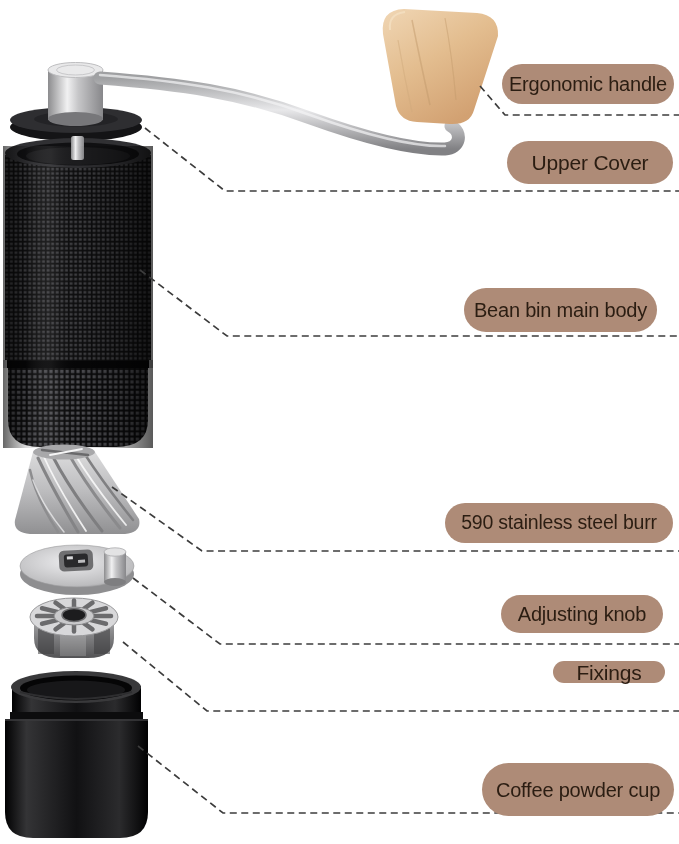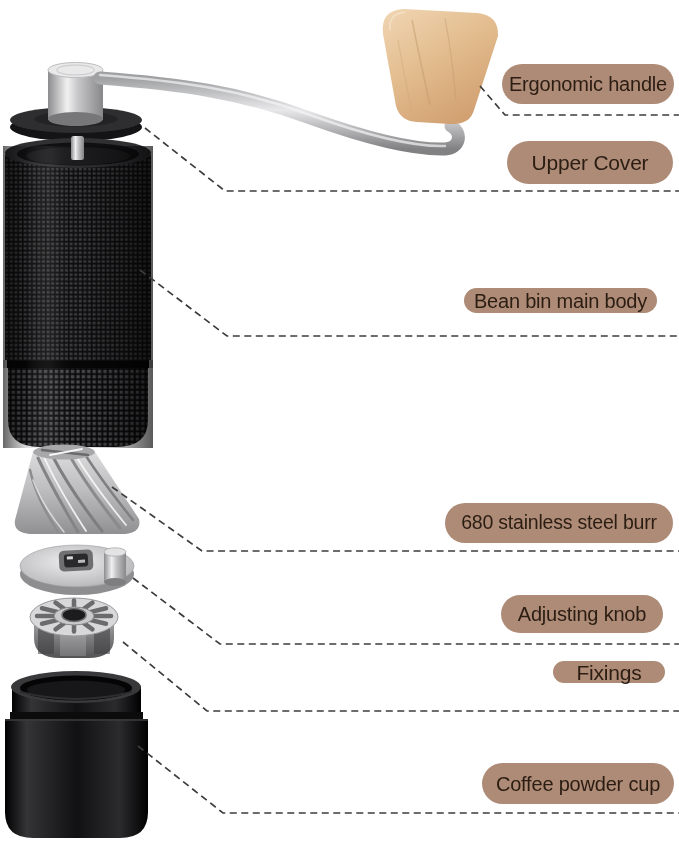--- a/index.html
+++ b/index.html
@@ -21,25 +21,25 @@
     position:absolute;
     background:var(--label-bg);
     color:var(--label-text);
     border-radius:999px;
     display:flex;align-items:center;justify-content:center;
     font-size:21px;line-height:1;letter-spacing:-0.2px;
     white-space:nowrap;
   }
   .lbl-1{left:502px;top:64px;width:172px;height:40px;font-size:20px;}
   .lbl-2{left:507px;top:141px;width:166px;height:43px;}
-  .lbl-3{left:464px;top:288px;width:193px;height:25px;font-size:20px;}
+  .lbl-3{left:464px;top:288px;width:193px;height:44px;font-size:20px;}
   .lbl-4{left:445px;top:503px;width:228px;height:40px;font-size:19.5px;}
   .lbl-5{left:501px;top:595px;width:162px;height:38px;font-size:20px;}
   .lbl-6{left:553px;top:661px;width:112px;height:22px;}
-  .lbl-7{left:482px;top:763px;width:192px;height:41px;font-size:20px;}
+  .lbl-7{left:482px;top:763px;width:192px;height:53px;font-size:20px;}
   .leader path{
     stroke:var(--leader);
     stroke-width:1.7;
     stroke-dasharray:7 4.5;
     fill:none;
   }
 </style>
 </head>
 <body>
 
@@ -211,18 +211,18 @@
       <path d="M 112,487 L 202,551 L 679,551"></path>
       <path d="M 133,578 L 220,644 L 679,644"></path>
       <path d="M 123,642 L 207,711 L 679,711"></path>
       <path d="M 138,746 L 223,813 L 679,813"></path>
     </g>
   </svg>
 
   <div class="label lbl-2">Upper Cover</div>
   <div class="label lbl-1">Ergonomic handle</div>
   <div class="label lbl-3">Bean bin main body</div>
-  <div class="label lbl-4">680 stainless steel burr</div>
+  <div class="label lbl-4">590 stainless steel burr</div>
   <div class="label lbl-5">Adjusting knob</div>
   <div class="label lbl-6">Fixings</div>
   <div class="label lbl-7">Coffee powder cup</div>
 
 </div>
 
 </body></html>

